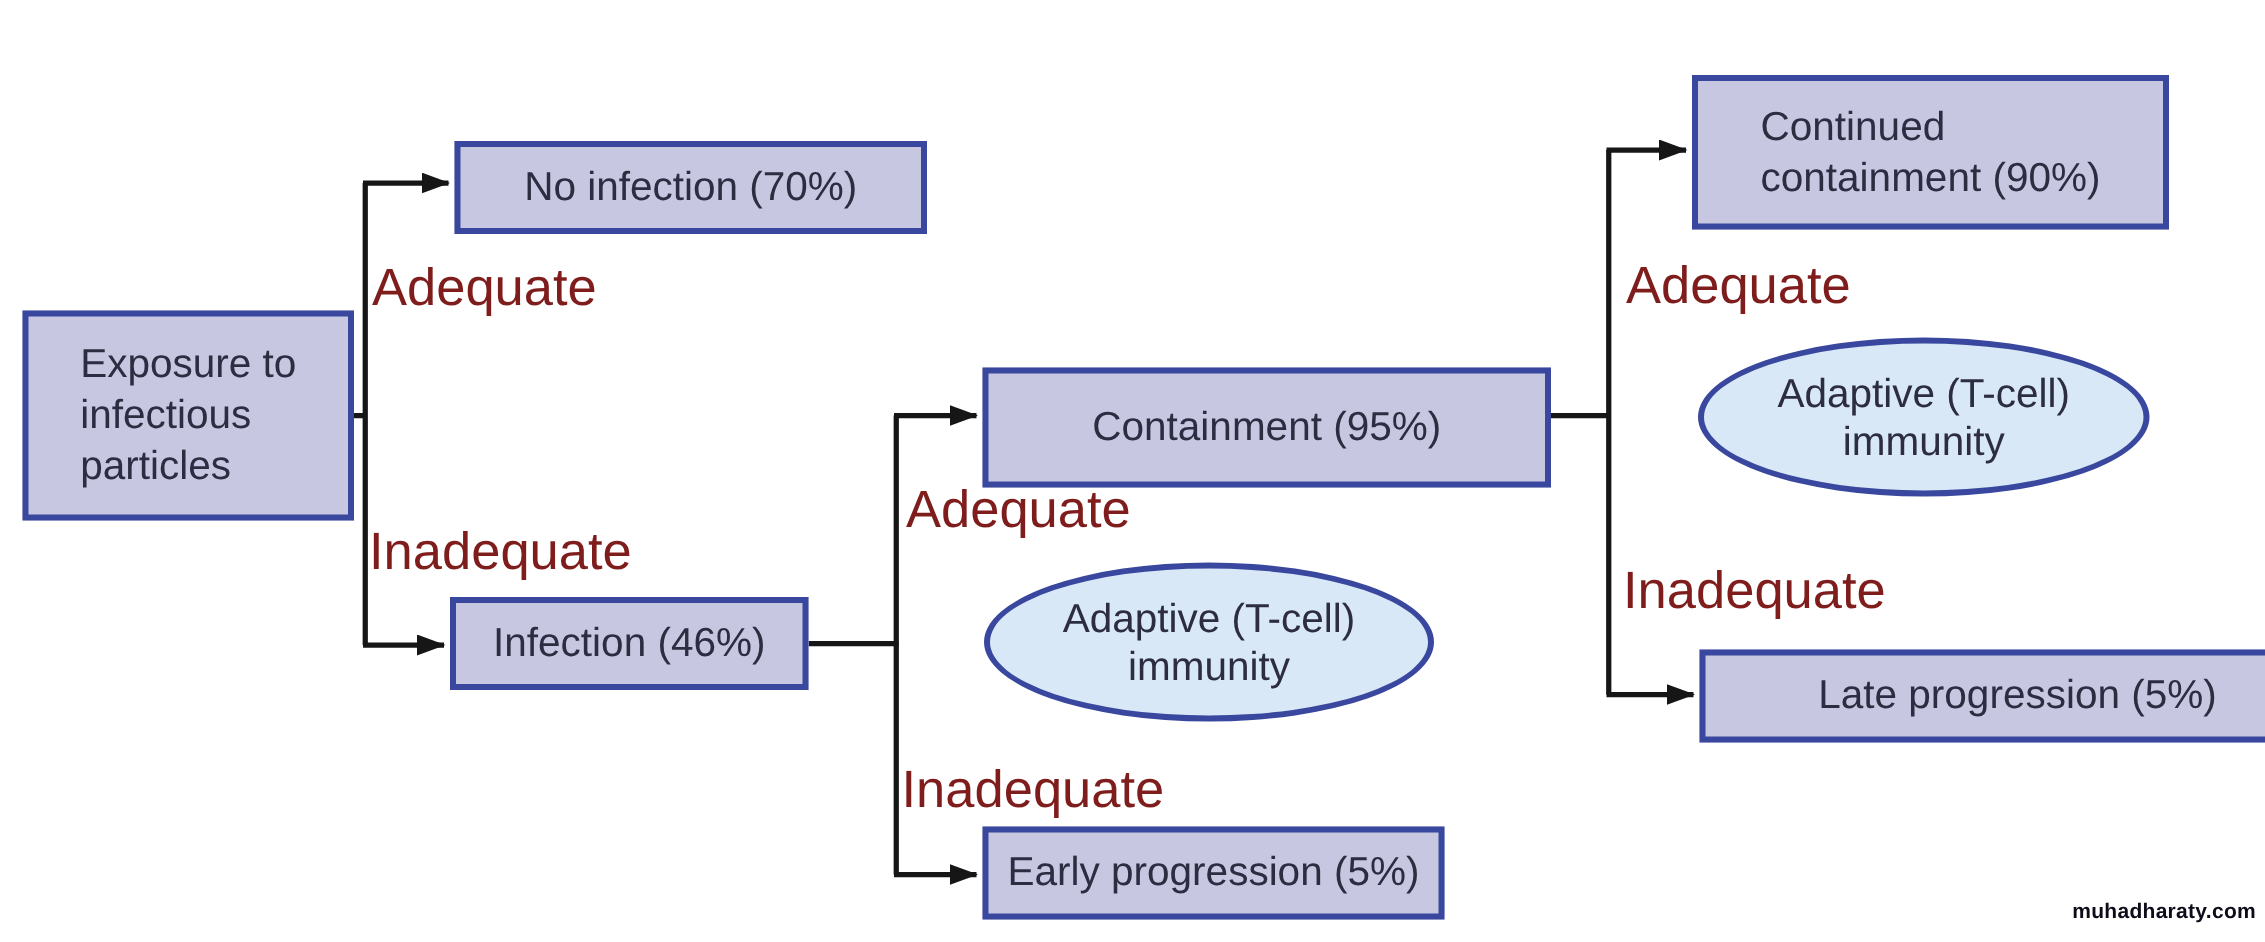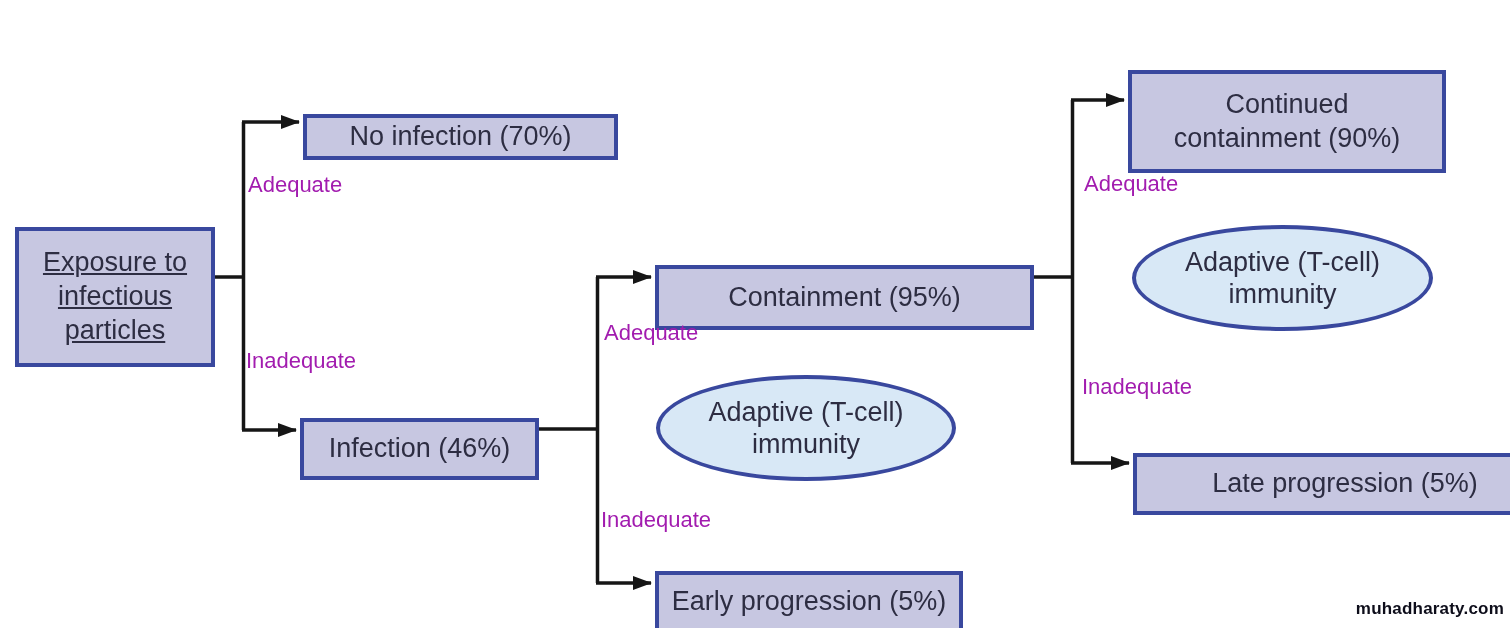--- a/index.html
+++ b/index.html
@@ -26,60 +26,59 @@
     position: absolute;
     box-sizing: border-box;
     background: #c7c7e1;
     border: 4px solid #39489e;
     color: #2d2d42;
     font-size: 27px;
     line-height: 1.25;
     display: flex;
     align-items: center;
     justify-content: center;
-    text-align: center;
+    text-align: left;
     white-space: pre-line;
-    margin-top: 20px;
   }
   .process {
     position: absolute;
     box-sizing: border-box;
     background: #d8e8f6;
     border: 4px solid #39489e;
     border-radius: 50%;
     color: #2d2d42;
     font-size: 27px;
     line-height: 1.2;
     display: flex;
     align-items: center;
     justify-content: center;
     text-align: center;
     white-space: pre-line;
   }
   .branch-label {
     position: absolute;
-    color: #a21caf;
-    font-size: 22px;
+    color: #7f1d1d;
+    font-size: 35px;
     line-height: 1.1;
     white-space: nowrap;
   }
   .watermark {
     position: absolute;
     right: 6px;
     top: 599px;
     color: #0d0d1a;
-    font-size: 17px;
+    font-size: 14px;
     font-weight: bold;
     letter-spacing: 0.2px;
   }
   
-  .n-exposure              { left: 15px;   top: 207px; width: 200px; height: 140px; text-decoration: underline; }
-  .n-no-infection          { left: 303px;  top: 94px;  width: 315px; height: 46px; }
+  .n-exposure              { left: 15px;   top: 207px; width: 221px; height: 140px; }
+  .n-no-infection          { left: 303px;  top: 94px;  width: 315px; height: 62px; }
   .n-infection             { left: 300px;  top: 398px; width: 239px; height: 62px; }
-  .n-containment           { left: 655px;  top: 245px; width: 379px; height: 65px; }
+  .n-containment           { left: 655px;  top: 245px; width: 379px; height: 80px; }
   .n-early-progression     { left: 655px;  top: 551px; width: 308px; height: 62px; }
   .n-continued-containment { left: 1128px; top: 50px;  width: 318px; height: 103px; }
   .n-late-progression      { left: 1133px; top: 433px; width: 424px; height: 62px; }
   .p-innate                { left: 255px;  top: 216px; width: 325px; height: 122px; }
   .p-adaptive-mid          { left: 656px;  top: 375px; width: 300px; height: 106px; }
   .p-adaptive-right        { left: 1132px; top: 225px; width: 301px; height: 106px; }
   .l-b1-top    { left: 248px;  top: 173px; }
   .l-b1-bottom { left: 246px;  top: 349px; }
   .l-b2-top    { left: 604px;  top: 321px; }
   .l-b2-bottom { left: 601px;  top: 508px; }

